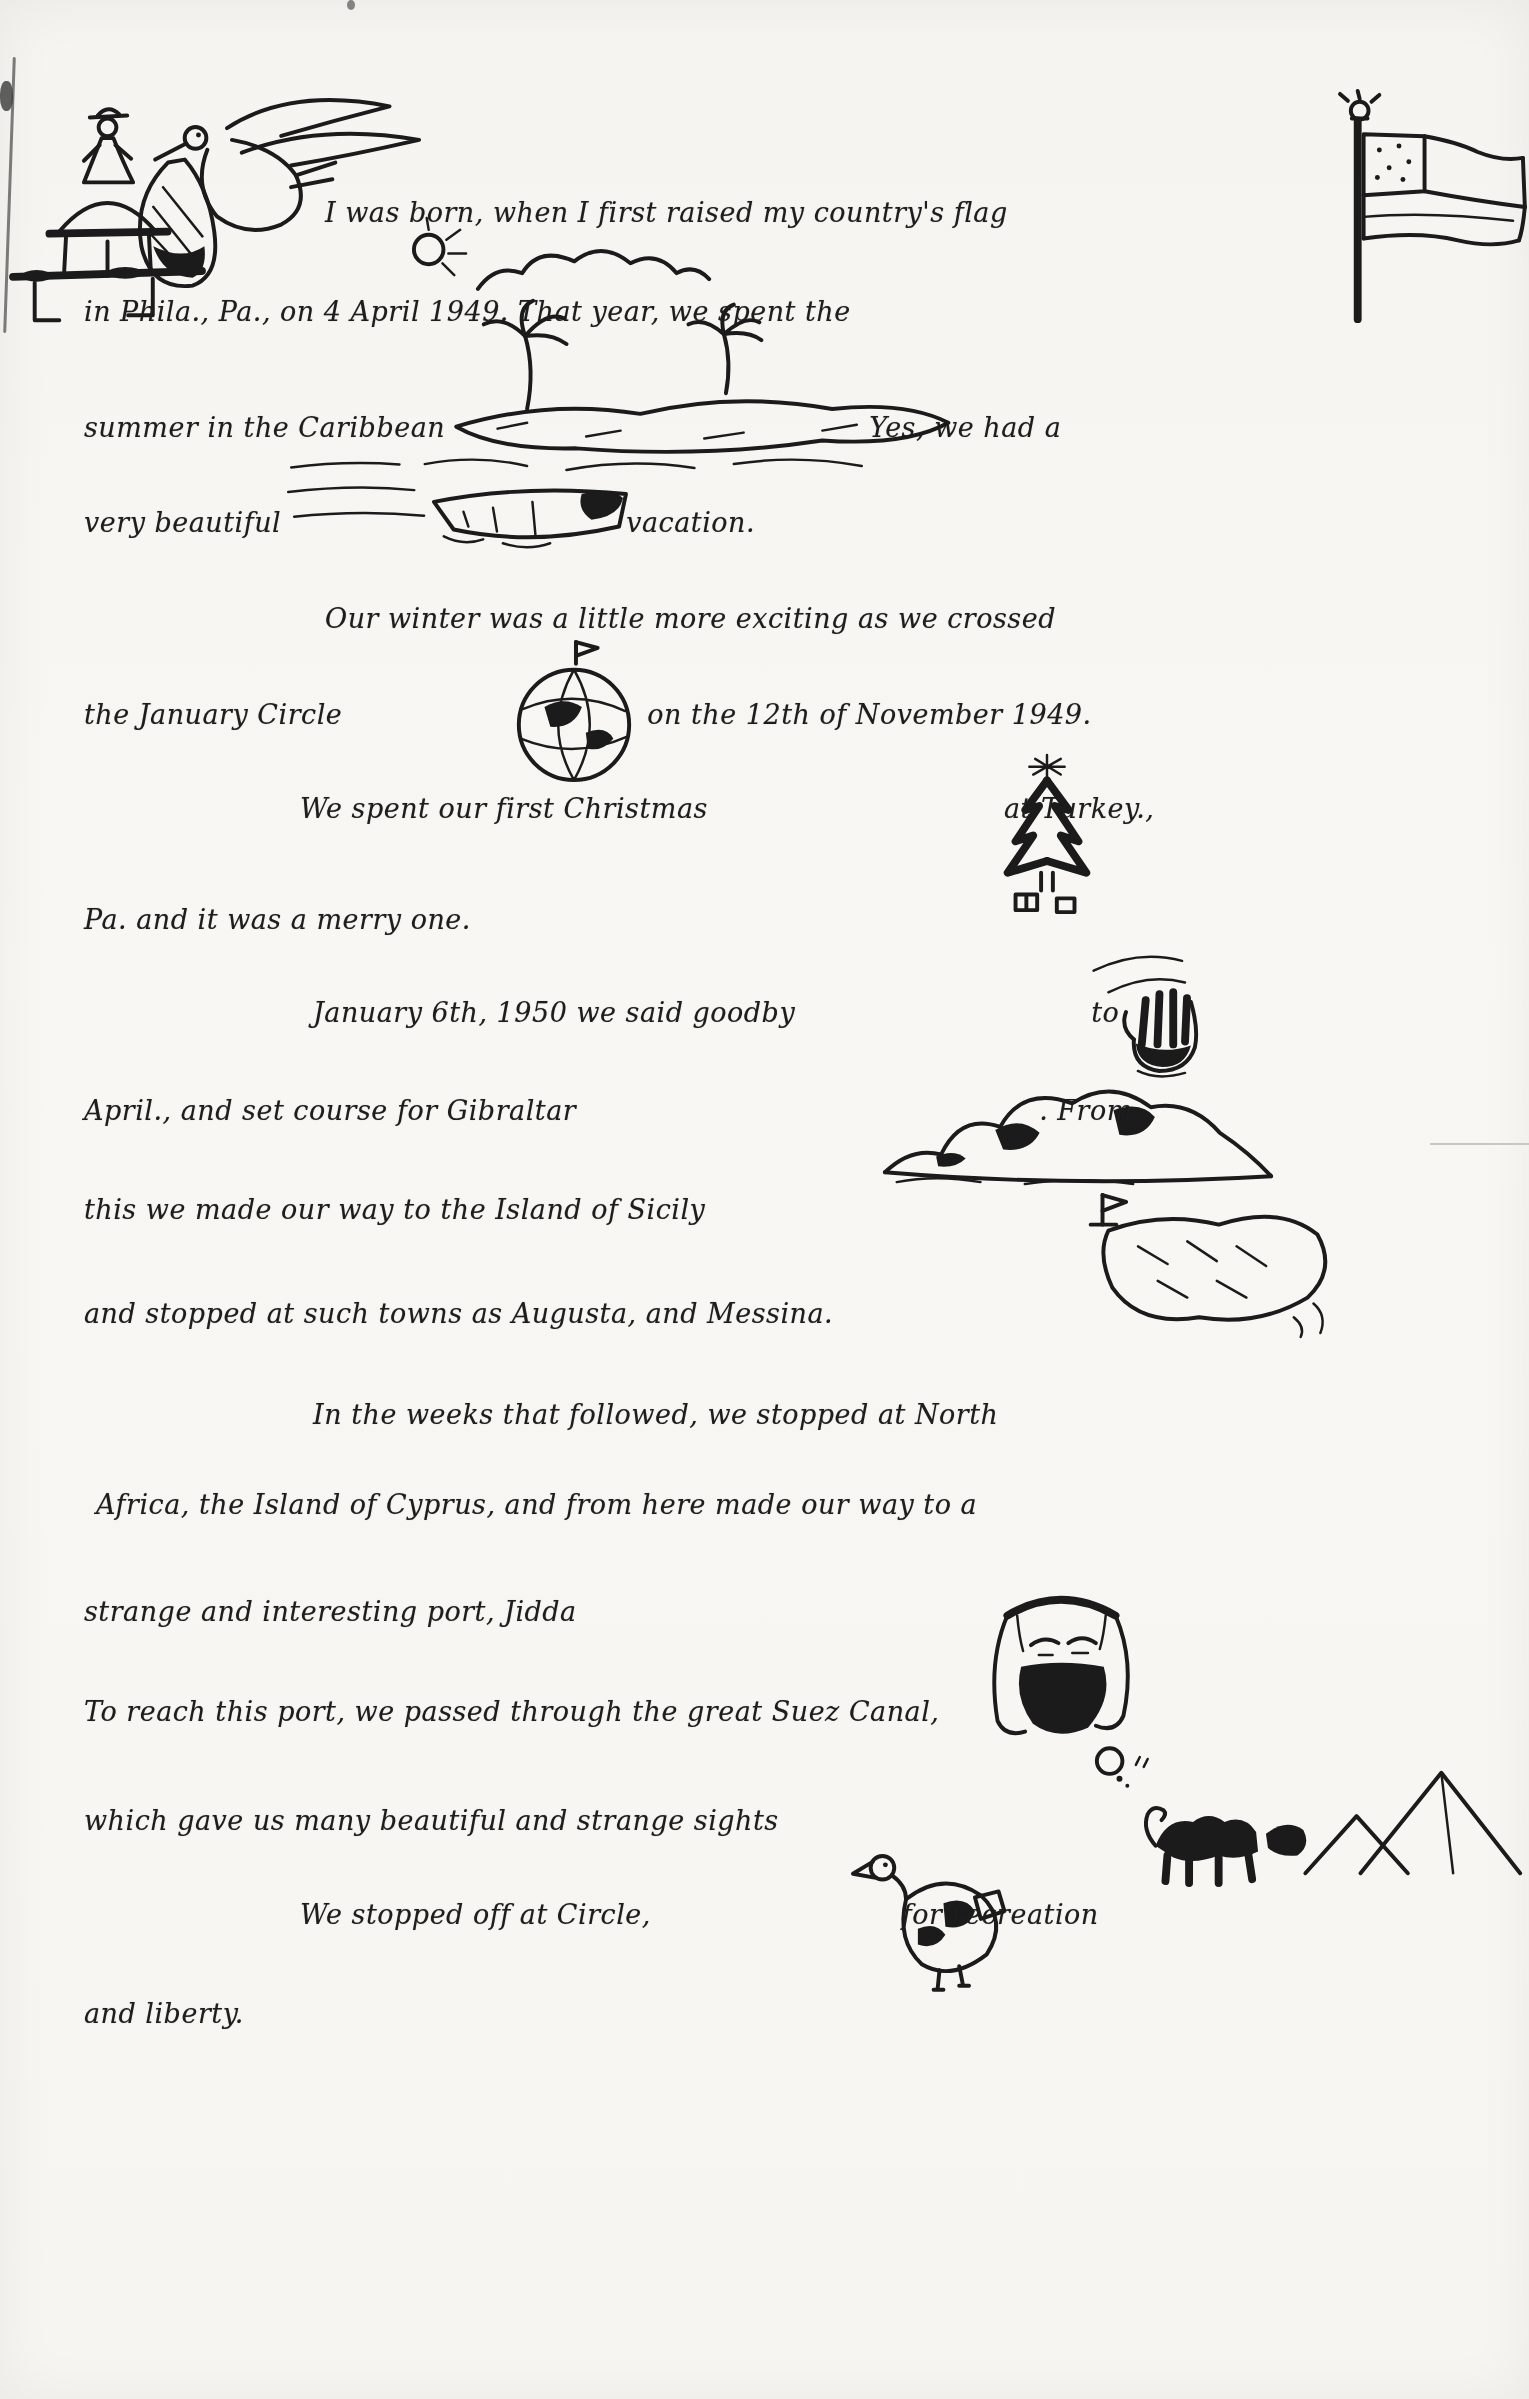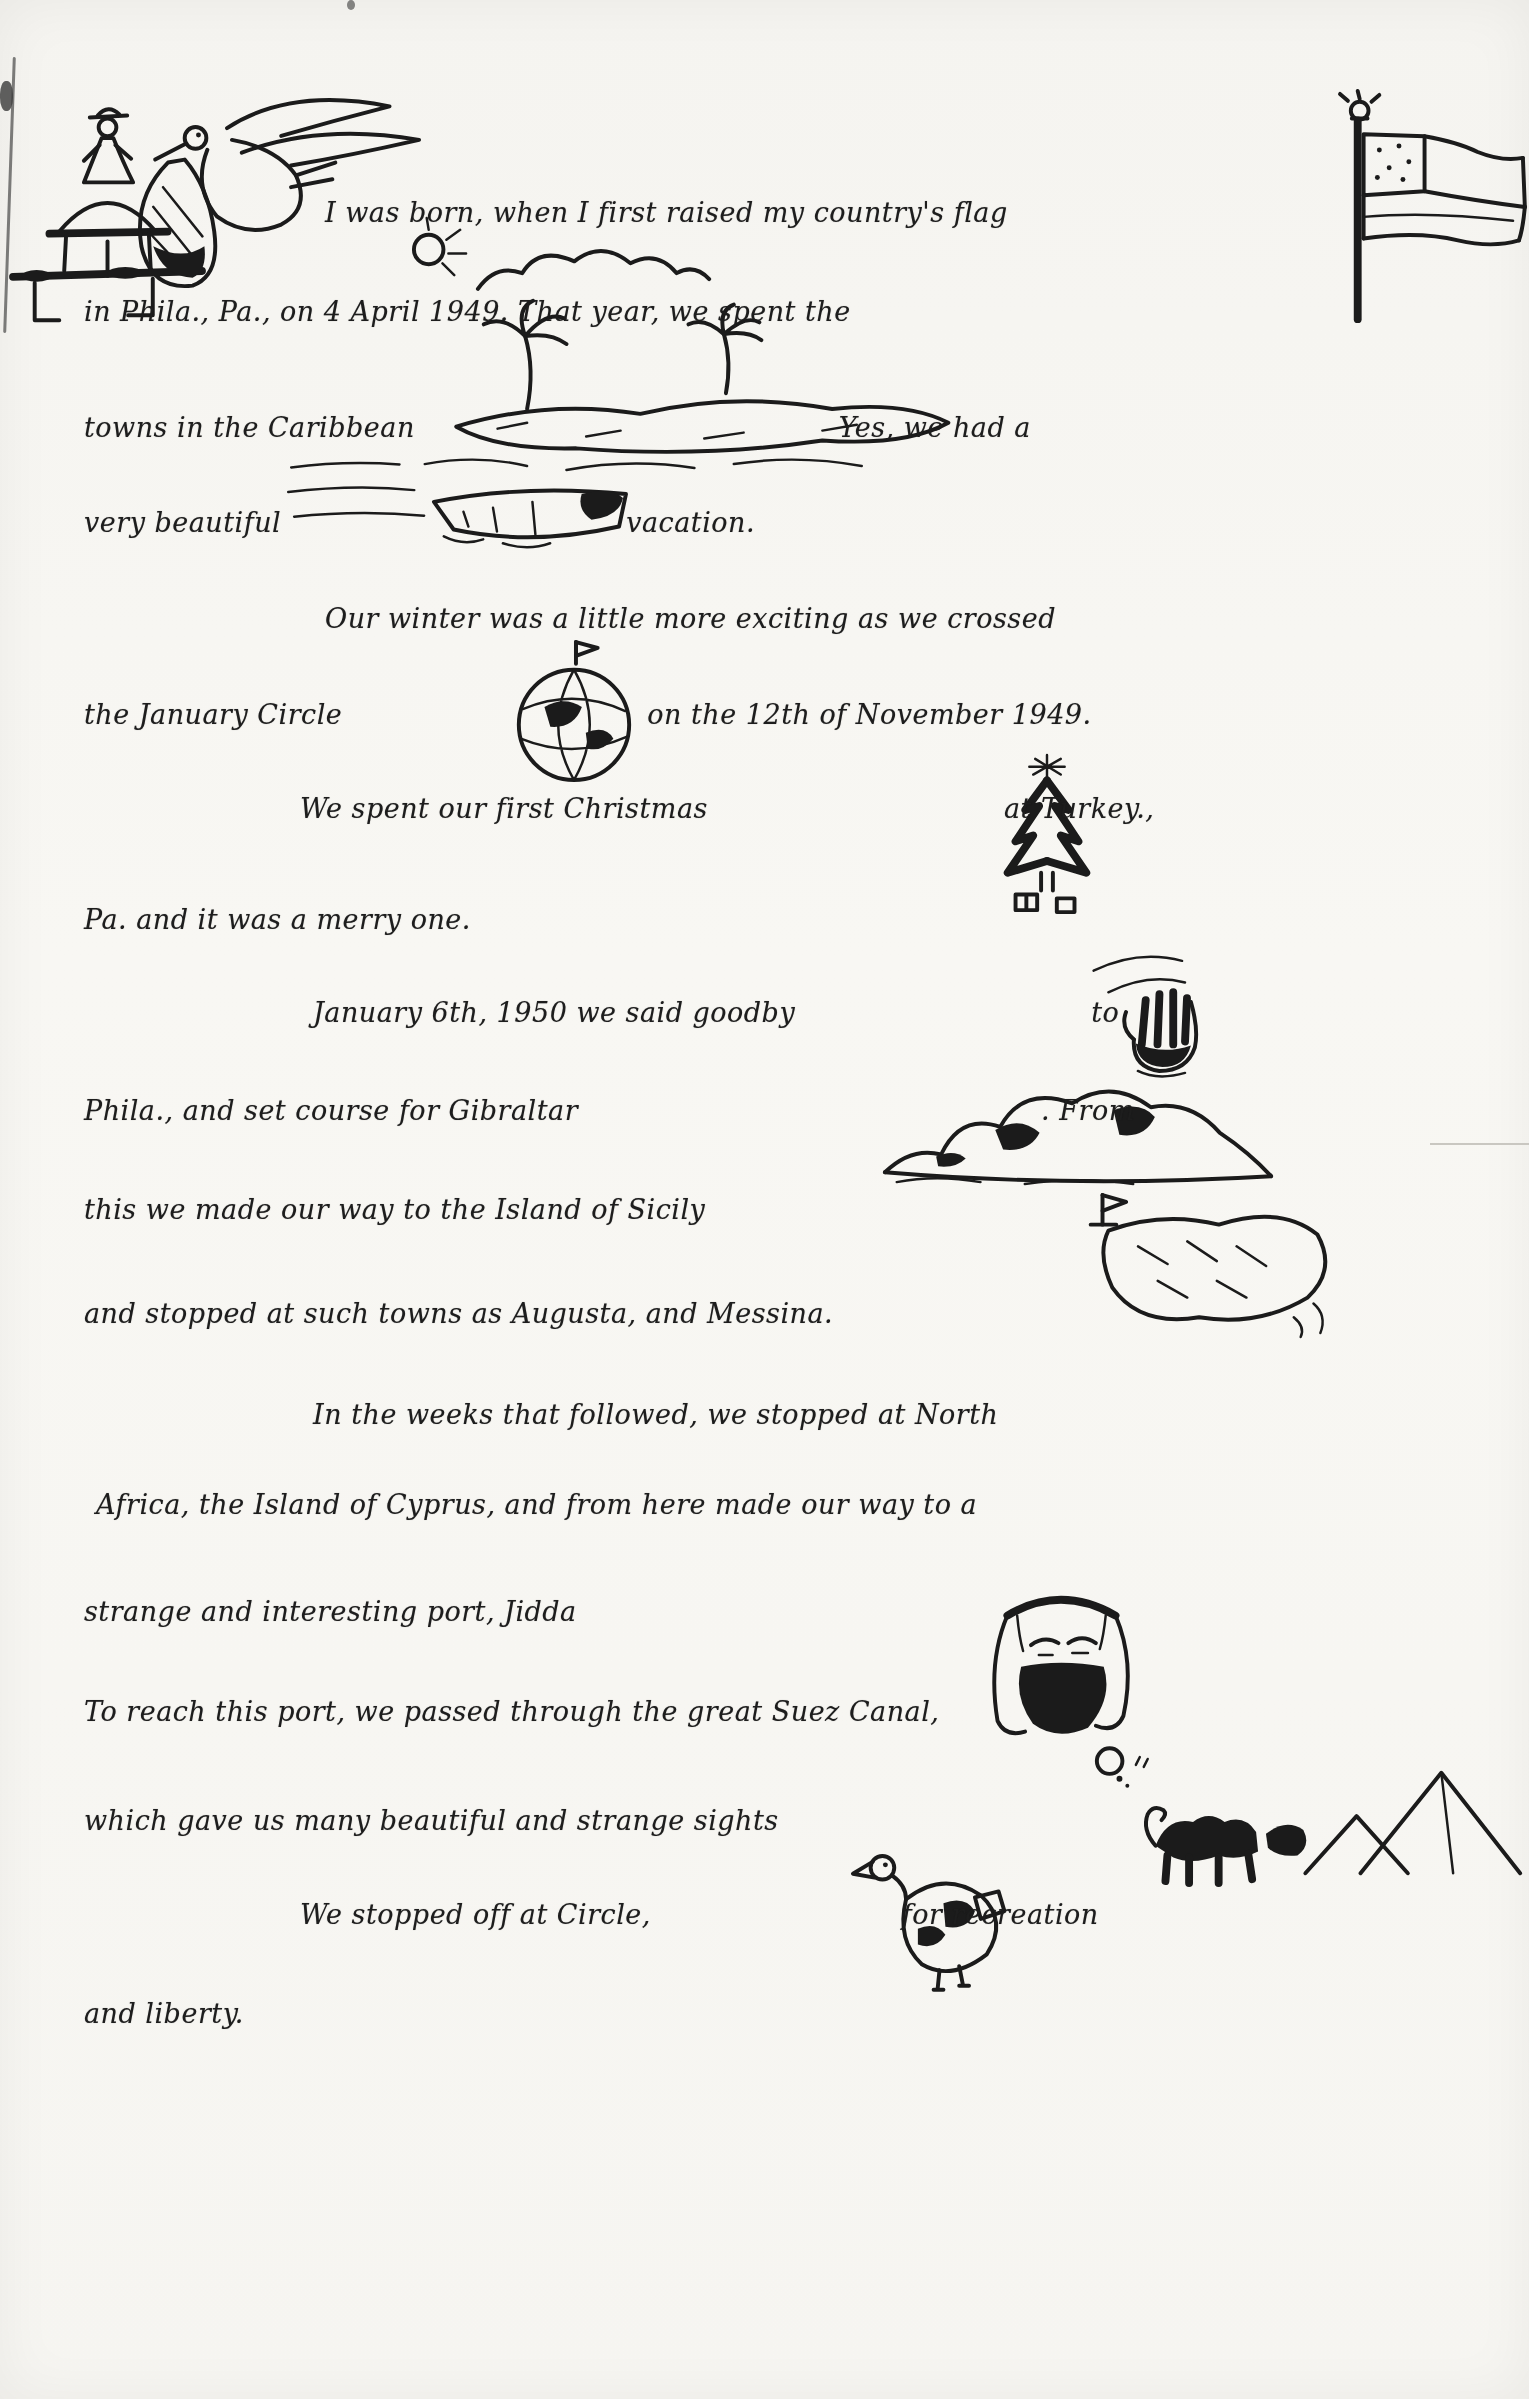--- a/index.html
+++ b/index.html
@@ -199,21 +199,21 @@
 
   <div class="line" style="left:325px;top:197px">
     <span>I was born, when I first raised my country's flag</span>
   </div>
 
   <div class="line" style="left:84px;top:296px">
     <span>in Phila., Pa., on 4 April 1949.  That year, we spent the</span>
   </div>
 
   <div class="line" style="left:84px;top:412px">
-    <span>towns in the Caribbean</span>
+    <span>summer in the Caribbean</span>
     <span class="gap" style="width:424px"></span>
     <span>Yes, we had a</span>
   </div>
 
   <div class="line" style="left:84px;top:507px">
     <span>very beautiful</span>
     <span class="gap" style="width:345px"></span>
     <span>vacation.</span>
   </div>
 
@@ -237,21 +237,21 @@
     <span>Pa. and it was a merry one.</span>
   </div>
 
   <div class="line" style="left:313px;top:997px">
     <span>January 6th, 1950 we said goodby</span>
     <span class="gap" style="width:296px"></span>
     <span>to</span>
   </div>
 
   <div class="line" style="left:84px;top:1095px">
-    <span>Phila., and set course for Gibraltar</span>
+    <span>April., and set course for Gibraltar</span>
     <span class="gap" style="width:463px"></span>
     <span>.  From</span>
   </div>
 
   <div class="line" style="left:84px;top:1194px">
     <span>this we made our way to the Island of Sicily</span>
   </div>
 
   <div class="line" style="left:84px;top:1298px">
     <span>and stopped at such towns as Augusta, and Messina.</span>

